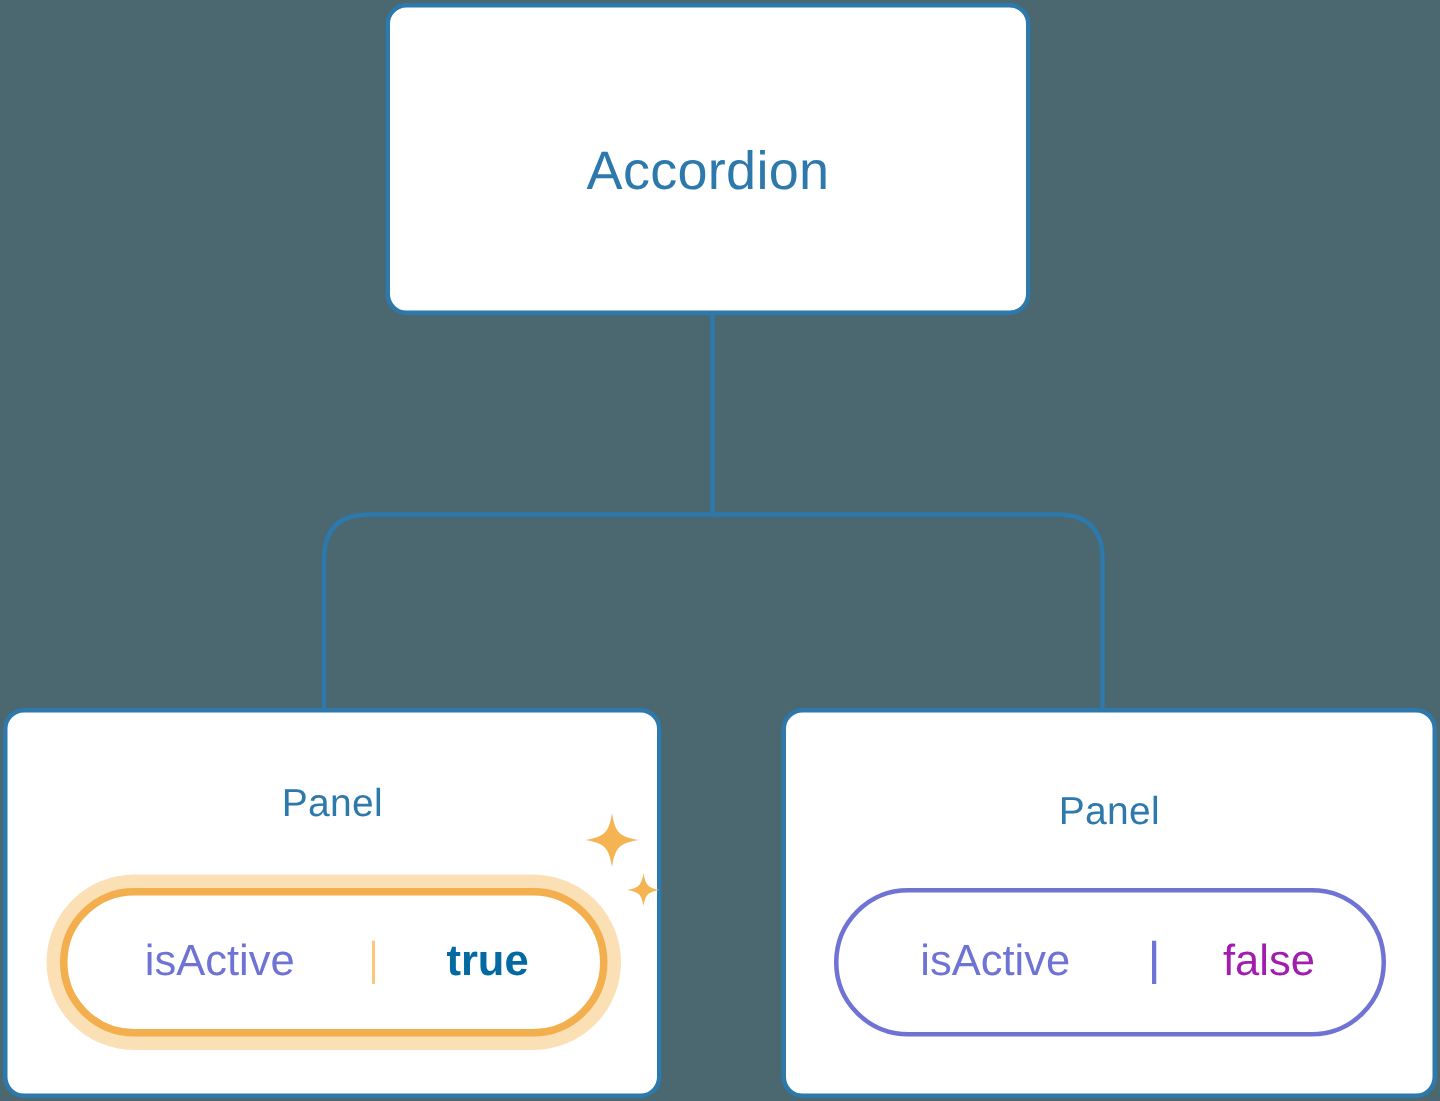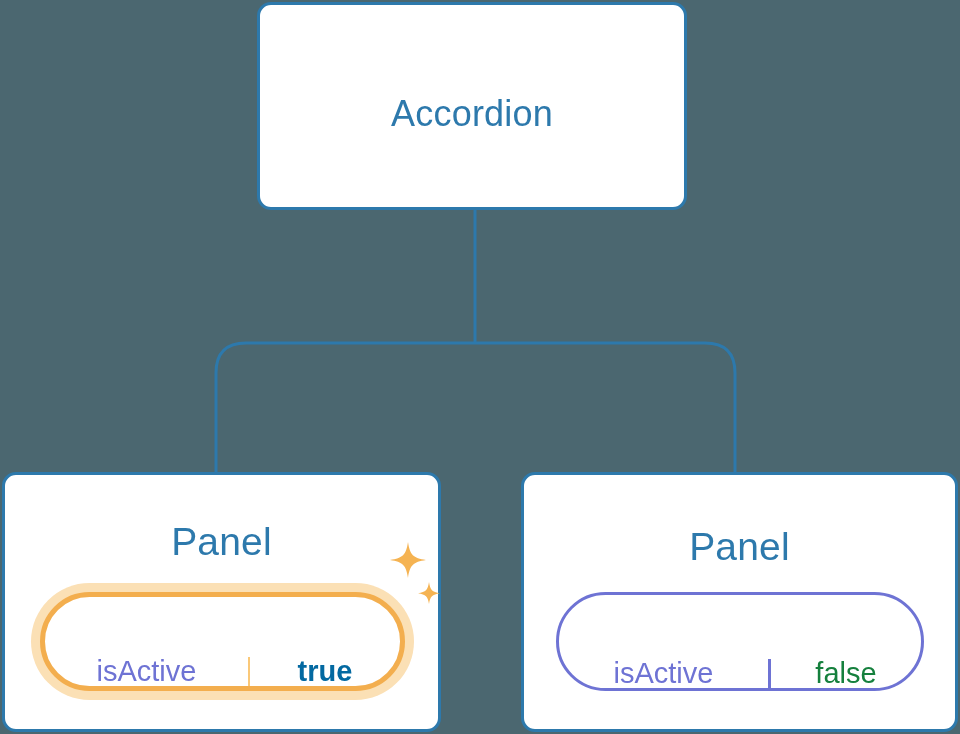--- a/index.html
+++ b/index.html
@@ -55,40 +55,40 @@
     width: 437px;
     height: 260px;
   }
 
   .node-title {
     position: absolute;
     left: 0;
     width: 100%;
     text-align: center;
     color: #2d79ac;
-    font-size: 39px;
+    font-size: 26px;
     font-weight: 400;
     letter-spacing: 0.2px;
   }
   #root-node .node-title {
     top: 88px;
     font-size: 36px;
   }
   #panel-node-left .node-title {
     top: 45px;
   }
   #panel-node-right .node-title {
     top: 50px;
   }
 
   
   .pill {
     position: absolute;
     display: flex;
-    align-items: flex-end;
+    align-items: center;
     box-sizing: border-box;
     border-radius: 999px;
     background: #ffffff;
   }
   .pill-key, .pill-val {
     display: flex;
     align-items: center;
     justify-content: center;
     box-sizing: border-box;
     font-size: 29px;
@@ -129,21 +129,21 @@
   }
   #pill-right .pill-key {
     width: 212px;
     color: #6e73d4;
     font-weight: 400;
     border-right: 3px solid #6e73d4;
     border-radius: 999px 0 0 999px;
   }
   #pill-right .pill-val {
     flex: 1;
-    color: #15803d;
+    color: #a21caf;
     font-weight: 400;
     border-radius: 0 999px 999px 0;
   }
 
   
   .sparkles {
     position: absolute;
     left: 385px;
     top: 538px;
     width: 62px;

